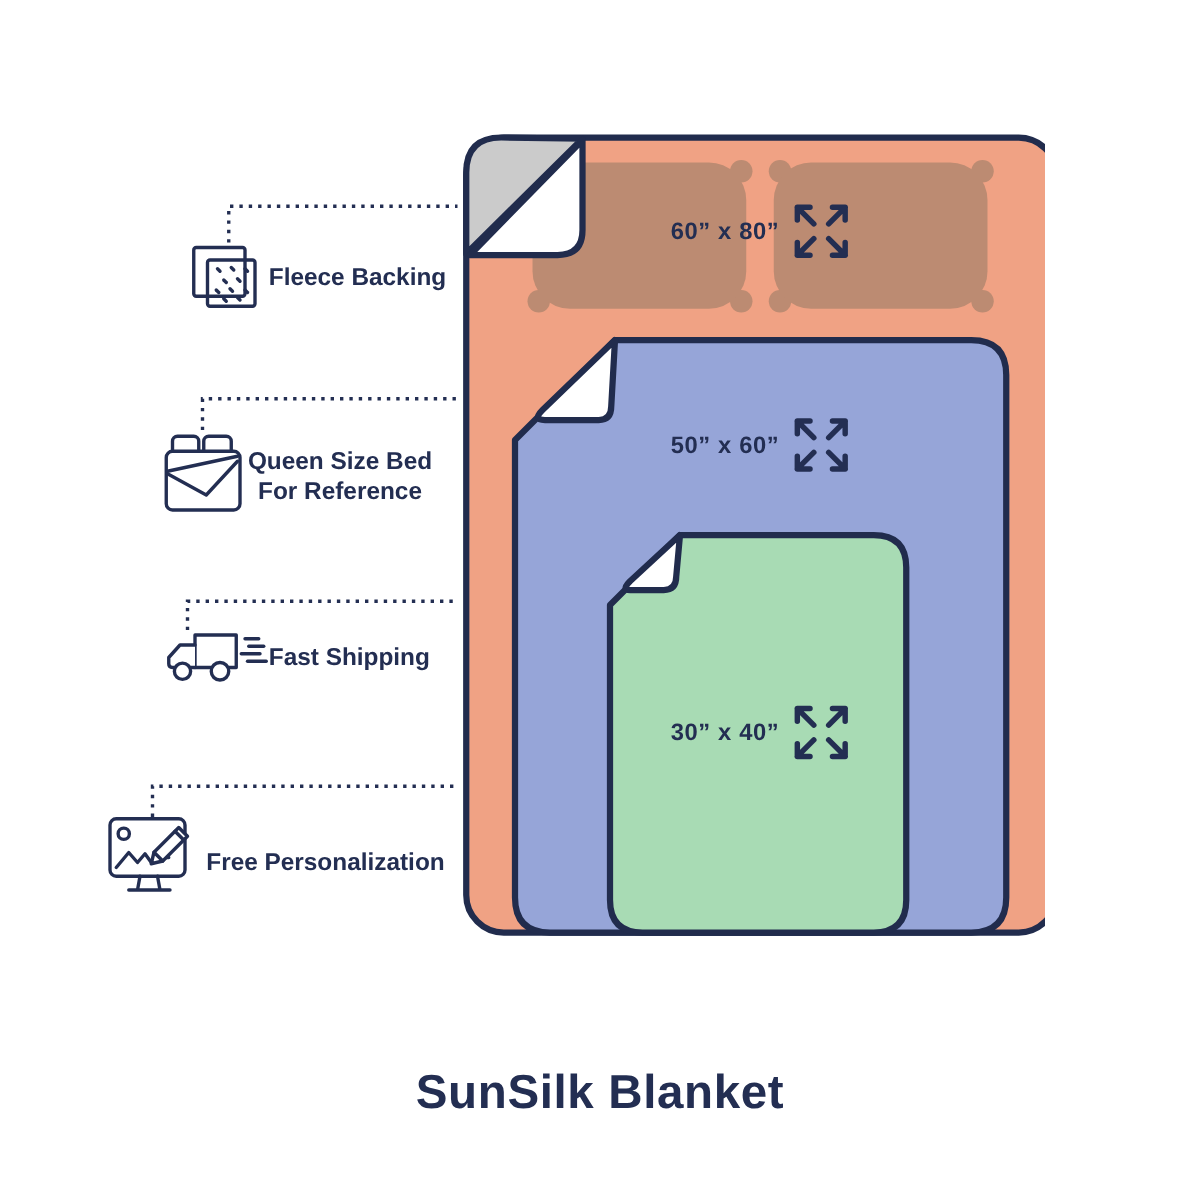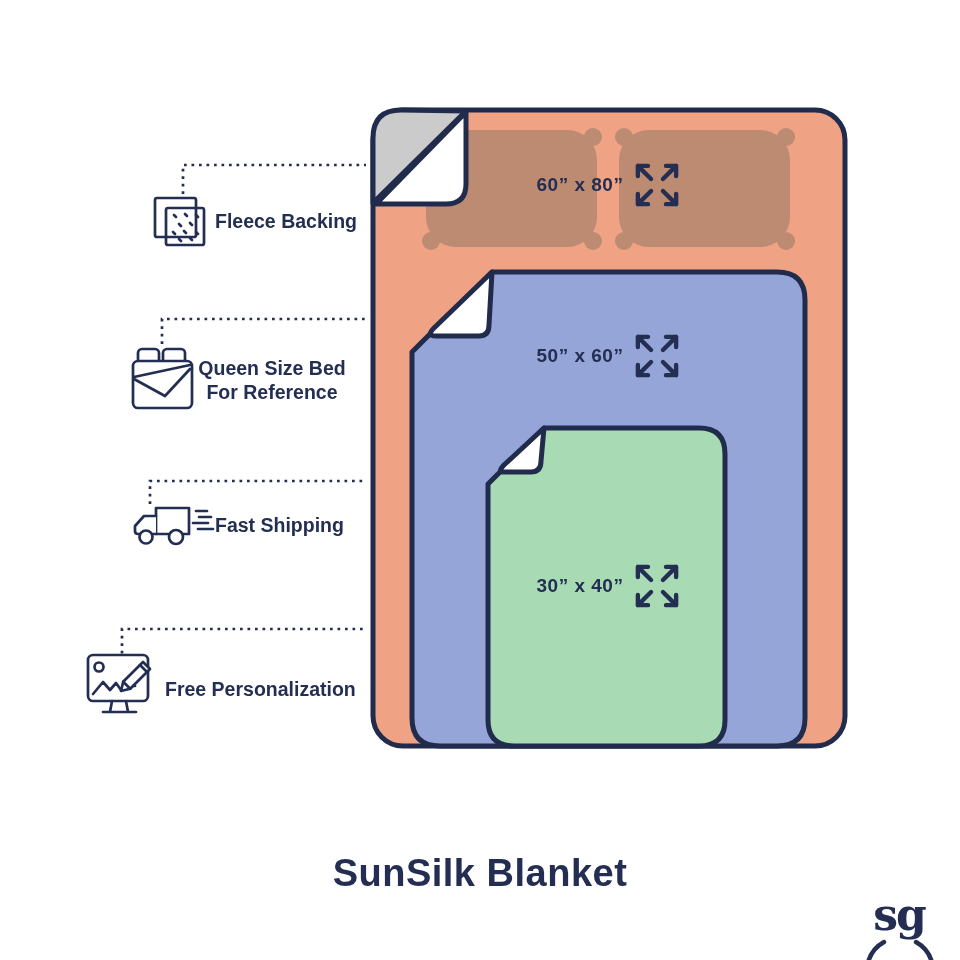--- a/index.html
+++ b/index.html
@@ -1,16 +1,16 @@
 <!DOCTYPE html>
 <html><head>
 <meta charset="utf-8">
 <style>
   html,body{margin:0;padding:0;background:#fff;}
-  .canvas{position:relative;width:960px;height:960px;background:#fff;overflow:hidden;
+  .canvas{position:relative;width:836px;height:960px;background:#fff;overflow:hidden;
           font-family:"Liberation Sans",sans-serif;}
   svg{position:absolute;inset:0;display:block;}
   .outline{stroke:#212C4D;stroke-width:5;stroke-linejoin:round;}
   .icon-stroke{stroke:#232E52;stroke-width:2.7;fill:none;stroke-linecap:round;stroke-linejoin:round;}
   .dotted{stroke:#232E52;stroke-width:2.7;fill:none;stroke-dasharray:2.7 4.8;}
   .feature-label{font-family:"Liberation Sans",sans-serif;font-size:19.5px;font-weight:600;fill:#232E52;}
   .size-label{font-family:"Liberation Sans",sans-serif;font-size:19px;font-weight:600;fill:#232E52;letter-spacing:0.5px;}
   .title-text{font-family:"Liberation Sans",sans-serif;font-size:38px;font-weight:700;fill:#232E52;letter-spacing:0.5px;}
   .logo-text{font-family:"DejaVu Serif","Liberation Serif",serif;font-size:44px;font-weight:700;fill:#232E52;letter-spacing:-2px;}
   .arrows{stroke:#232E52;stroke-width:3.3;fill:none;stroke-linecap:round;stroke-linejoin:round;}

